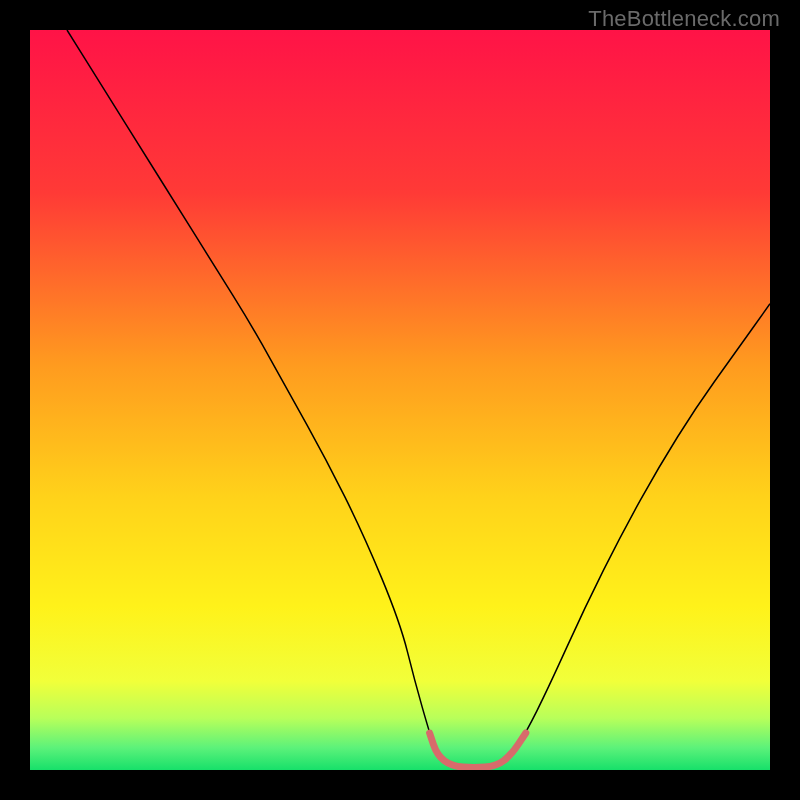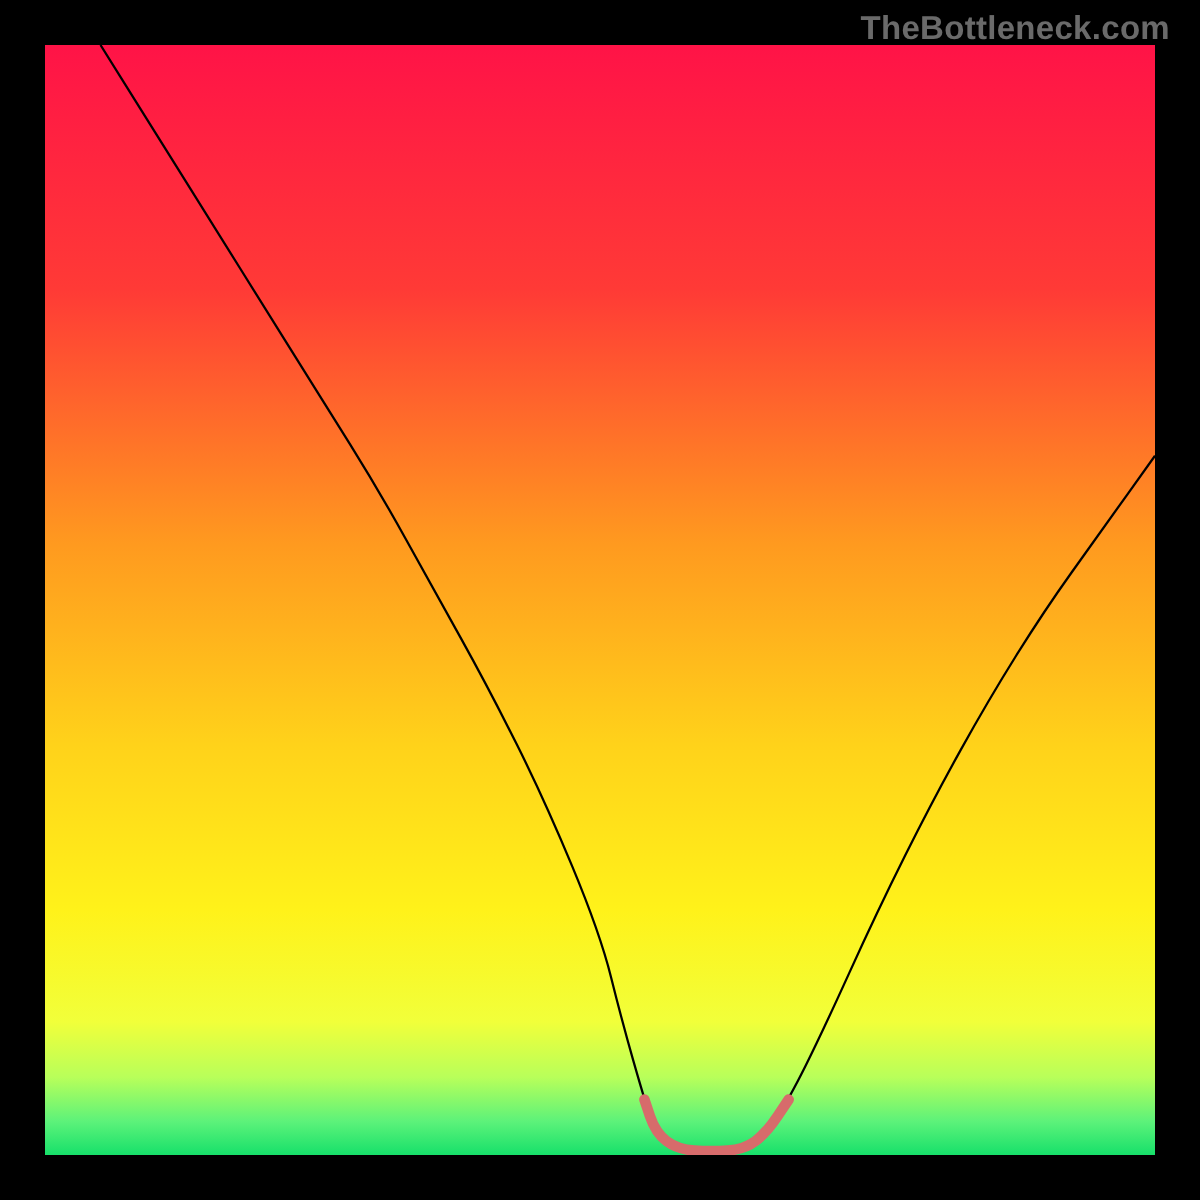--- a/index.html
+++ b/index.html
@@ -33,21 +33,21 @@
     top: 0;
     width: 100%;
     height: 100%;
   }
   .watermark {
     position: absolute;
     top: 6px;
     right: 20px;
     color: #6a6a6a;
     font-size: 22px;
-    font-weight: 700;
+    font-weight: 400;
     letter-spacing: 0.2px;
   }
   svg.curve {
     position: absolute;
     left: 0;
     top: 0;
     width: 100%;
     height: 100%;
     overflow: visible;
   }

